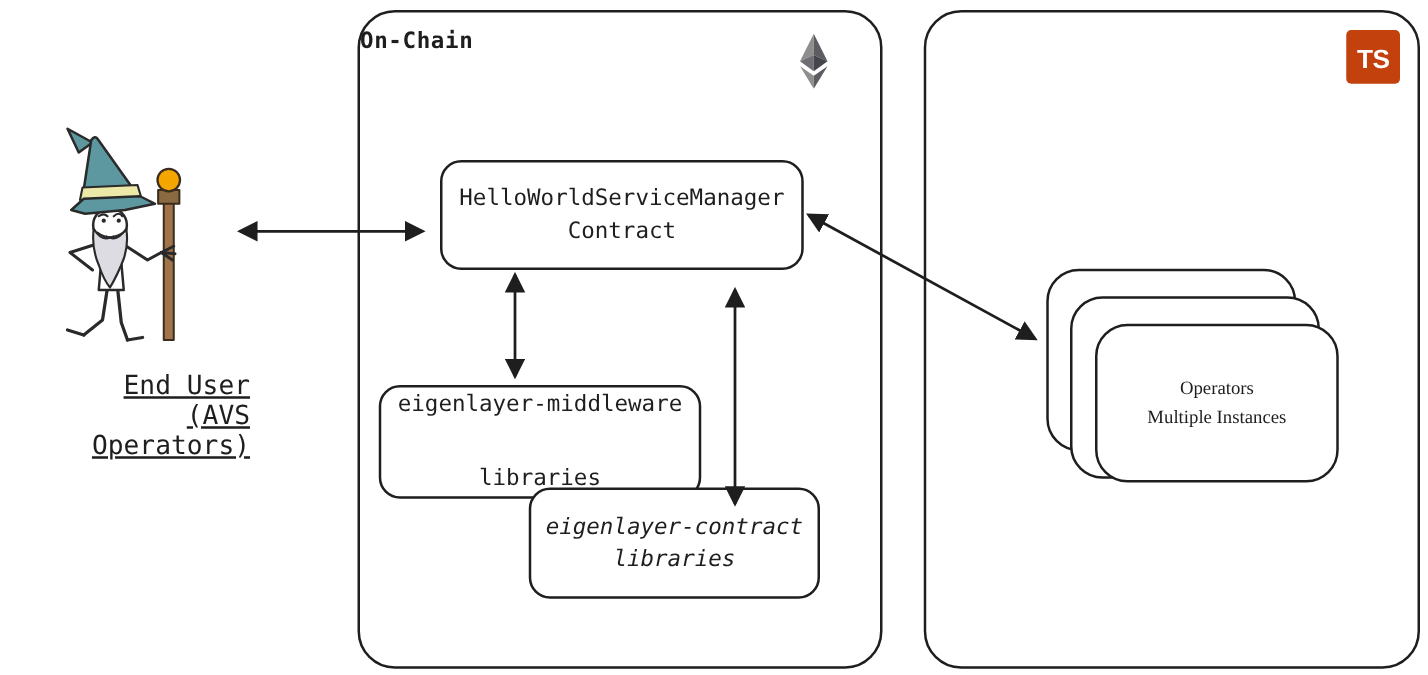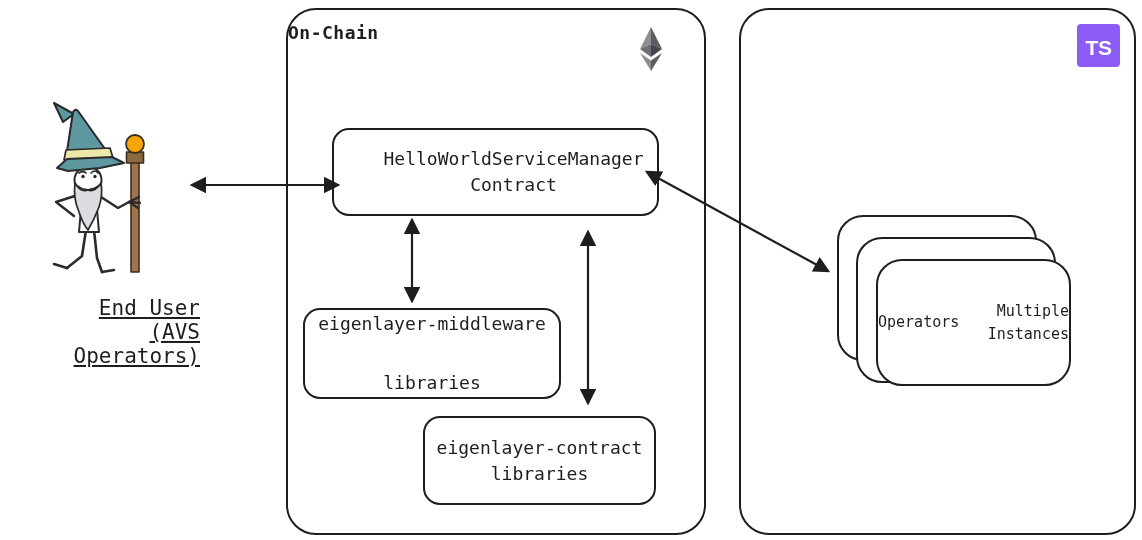--- a/index.html
+++ b/index.html
@@ -19,28 +19,28 @@
   .node{
     position:absolute;border:2px solid #1e1e1e;border-radius:17px;background:#ffffff;
     display:flex;flex-direction:column;align-items:center;justify-content:center;
     font-size:18px;line-height:26px;text-align:center;
   }
   
   .opcard{
     position:absolute;border:2.4px solid #1e1e1e;border-radius:26px;background:#ffffff;
   }
   .opcard-front{
-    display:flex;flex-direction:row;align-items:center;justify-content:center;
-    font-size:15px;line-height:23px;text-align:right;
+    display:flex;flex-direction:column;align-items:center;justify-content:center;
+    font-size:15px;line-height:23px;text-align:right;font-family:Liberation Serif, serif;
   }
   
   .eth-icon{position:absolute;right:40px;top:17px;width:26px;height:44px;}
   .ts-logo{
     position:absolute;right:14px;top:14px;width:43px;height:43px;border-radius:4px;
-    background:#8b5cf6;color:#ffffff;display:flex;align-items:center;justify-content:center;
+    background:#c2410c;color:#ffffff;display:flex;align-items:center;justify-content:center;
     font-family:"Liberation Sans","DejaVu Sans",sans-serif;font-weight:bold;font-size:21px;
     padding-top:4px;box-sizing:border-box;letter-spacing:-0.5px;
   }
   .end-user-label{
     position:absolute;left:15px;top:296px;width:185px;text-align:right;
     font-size:21px;line-height:24px;text-decoration:underline;
   }
   .arrow-layer{position:absolute;left:0;top:0;width:1142px;height:540px;pointer-events:none;}
   .wizard{position:absolute;left:40px;top:98px;width:130px;height:180px;}
 </style>
@@ -107,31 +107,31 @@
     <svg class="eth-icon" viewBox="0 0 26 44">
       <polygon points="13,0 2,22 13,17" fill="#8e8e8e"></polygon>
       <polygon points="13,0 24,22 13,17" fill="#5c5c63"></polygon>
       <polygon points="2,22 13,30 13,17" fill="#6e6e74"></polygon>
       <polygon points="24,22 13,30 13,17" fill="#45454d"></polygon>
       <polygon points="2,26 13,44 13,33.5" fill="#8e8e8e"></polygon>
       <polygon points="24,26 13,44 13,33.5" fill="#5c5c63"></polygon>
     </svg>
   </div>
 
-  <div class="node" style="left:332px;top:128px;width:287px;height:84px;padding-left:36px;">
+  <div class="node" style="left:352px;top:128px;width:287px;height:84px;">
     <div>HelloWorldServiceManager</div>
     <div>Contract</div>
   </div>
 
   <div class="node" style="left:303px;top:308px;width:254px;height:87px;gap:33px;">
     <div>eigenlayer-middleware</div>
     <div>libraries</div>
   </div>
 
-  <div class="node" style="left:423px;top:416px;width:229px;height:85px;">
+  <div class="node" style="left:423px;top:390px;width:229px;height:85px;font-style:italic;">
     <div>eigenlayer-contract</div>
     <div>libraries</div>
   </div>
 
   <div class="container-box" style="left:739px;top:8px;width:393px;height:523px;">
     <div class="ts-logo">
       <span>TS</span>
     </div>
   </div>
 

